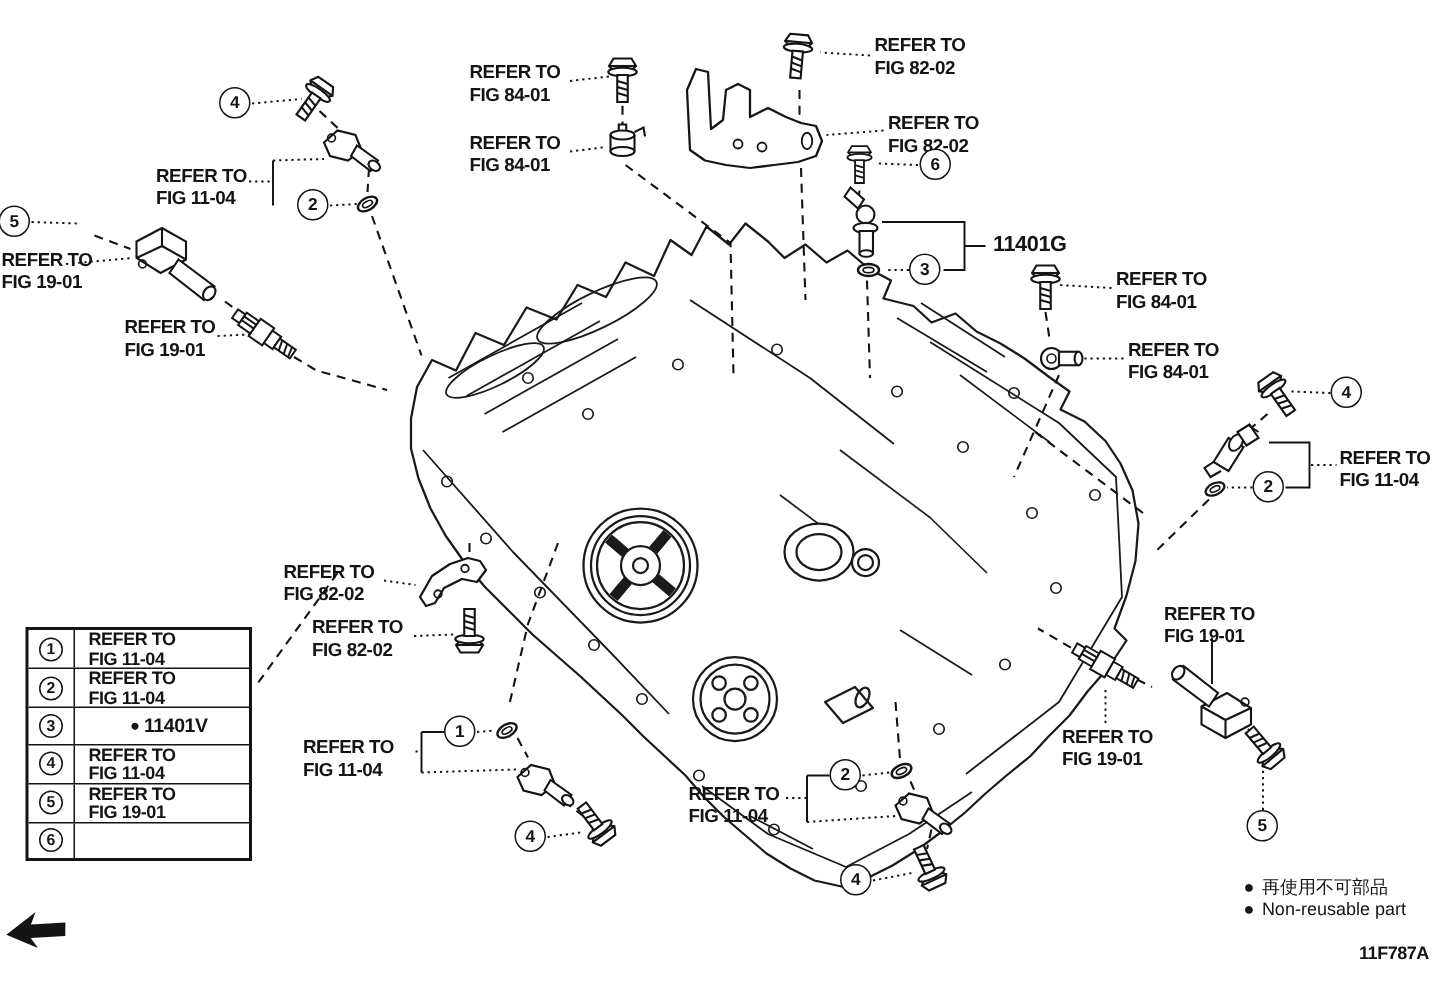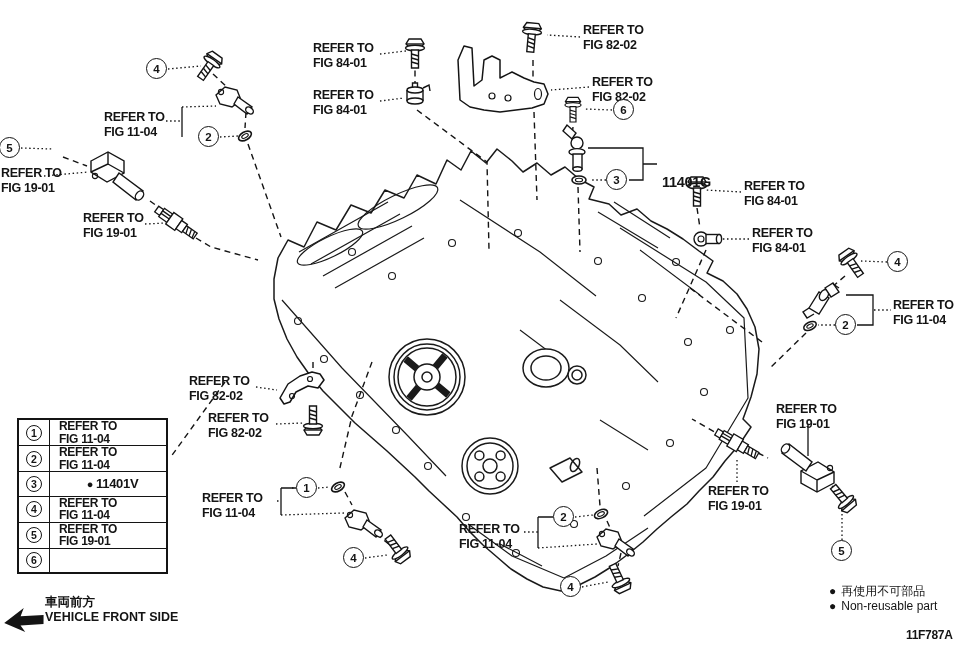--- a/index.html
+++ b/index.html
@@ -10,21 +10,21 @@
   .canvas svg{position:absolute;left:0;top:0;}
   .co{
     position:absolute;font-size:12.5px;font-weight:bold;line-height:14.5px;
     letter-spacing:-0.3px;white-space:nowrap;color:#141414;
   }
   .bal{
     position:absolute;width:21px;height:21px;border:1.6px solid #141414;border-radius:50%;
     box-sizing:border-box;background:#fff;font-size:11.5px;font-weight:bold;
     display:flex;align-items:center;justify-content:center;
   }
-  .part-label{position:absolute;font-size:14.5px;font-weight:bold;letter-spacing:-0.3px;white-space:nowrap;margin-top:19px;}
+  .part-label{position:absolute;font-size:14.5px;font-weight:bold;letter-spacing:-0.3px;white-space:nowrap;}
   .legend{
     position:absolute;left:17px;top:418px;width:151px;height:156px;
     border:2px solid #141414;box-sizing:border-box;display:flex;flex-direction:column;background:#fff;
   }
   .legend .row{flex:1;display:flex;border-bottom:1.5px solid #141414;}
   .legend .row:last-child{border-bottom:none;}
   .legend .numcell{
     width:30px;border-right:1.5px solid #141414;display:flex;align-items:center;justify-content:center;flex:none;
   }
   .legend .numcircle{
@@ -411,24 +411,20 @@
           <div>FIG 19-01</div>
         </div>
     </div>
     <div class="row">
       <div class="numcell">
           <div class="numcircle">6</div>
         </div>
     </div>
   </div>
 
-  <div class="footer-front">
-    <div>車両前方</div>
-    <div>VEHICLE FRONT SIDE</div>
-  </div>
 
   <div class="notes">
     <div><span class="dot">●</span><span>再使用不可部品</span></div>
     <div><span class="dot">●</span><span>Non-reusable part</span></div>
   </div>
 
   <div class="figcode">11F787A</div>
 </div>
 
 </body></html>

